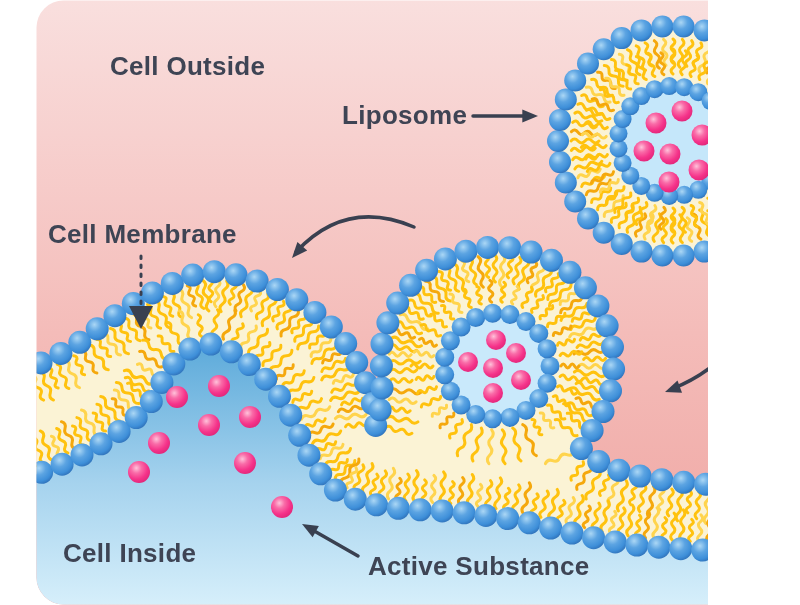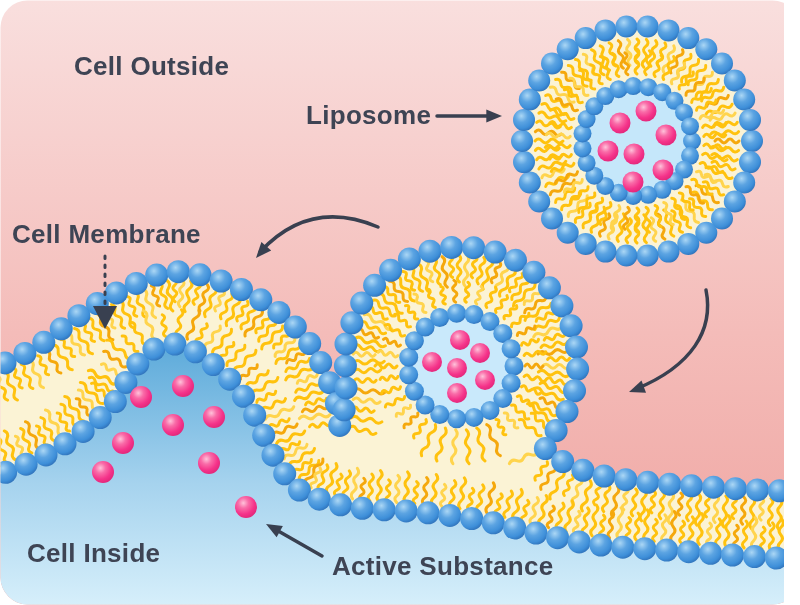--- a/index.html
+++ b/index.html
@@ -1,16 +1,16 @@
 <!DOCTYPE html>
 <html><head>
 <meta charset="utf-8">
 <style>
   html,body{margin:0;padding:0;background:#ffffff;}
-  .stage{position:relative;width:784px;height:605px;overflow:hidden;}
+  .stage{position:relative;width:672px;height:605px;overflow:hidden;padding-left:36px;}
   svg{display:block;}
   .lbl{font-family:"Liberation Sans","DejaVu Sans",sans-serif;font-weight:700;font-size:26px;letter-spacing:.3px;}
 </style>
 </head>
 <body>
 
 <div class="stage">
   <svg id="scene" width="800" height="605" viewBox="0 0 800 605">
     <defs id="dyn">
         <clipPath id="rclip">

